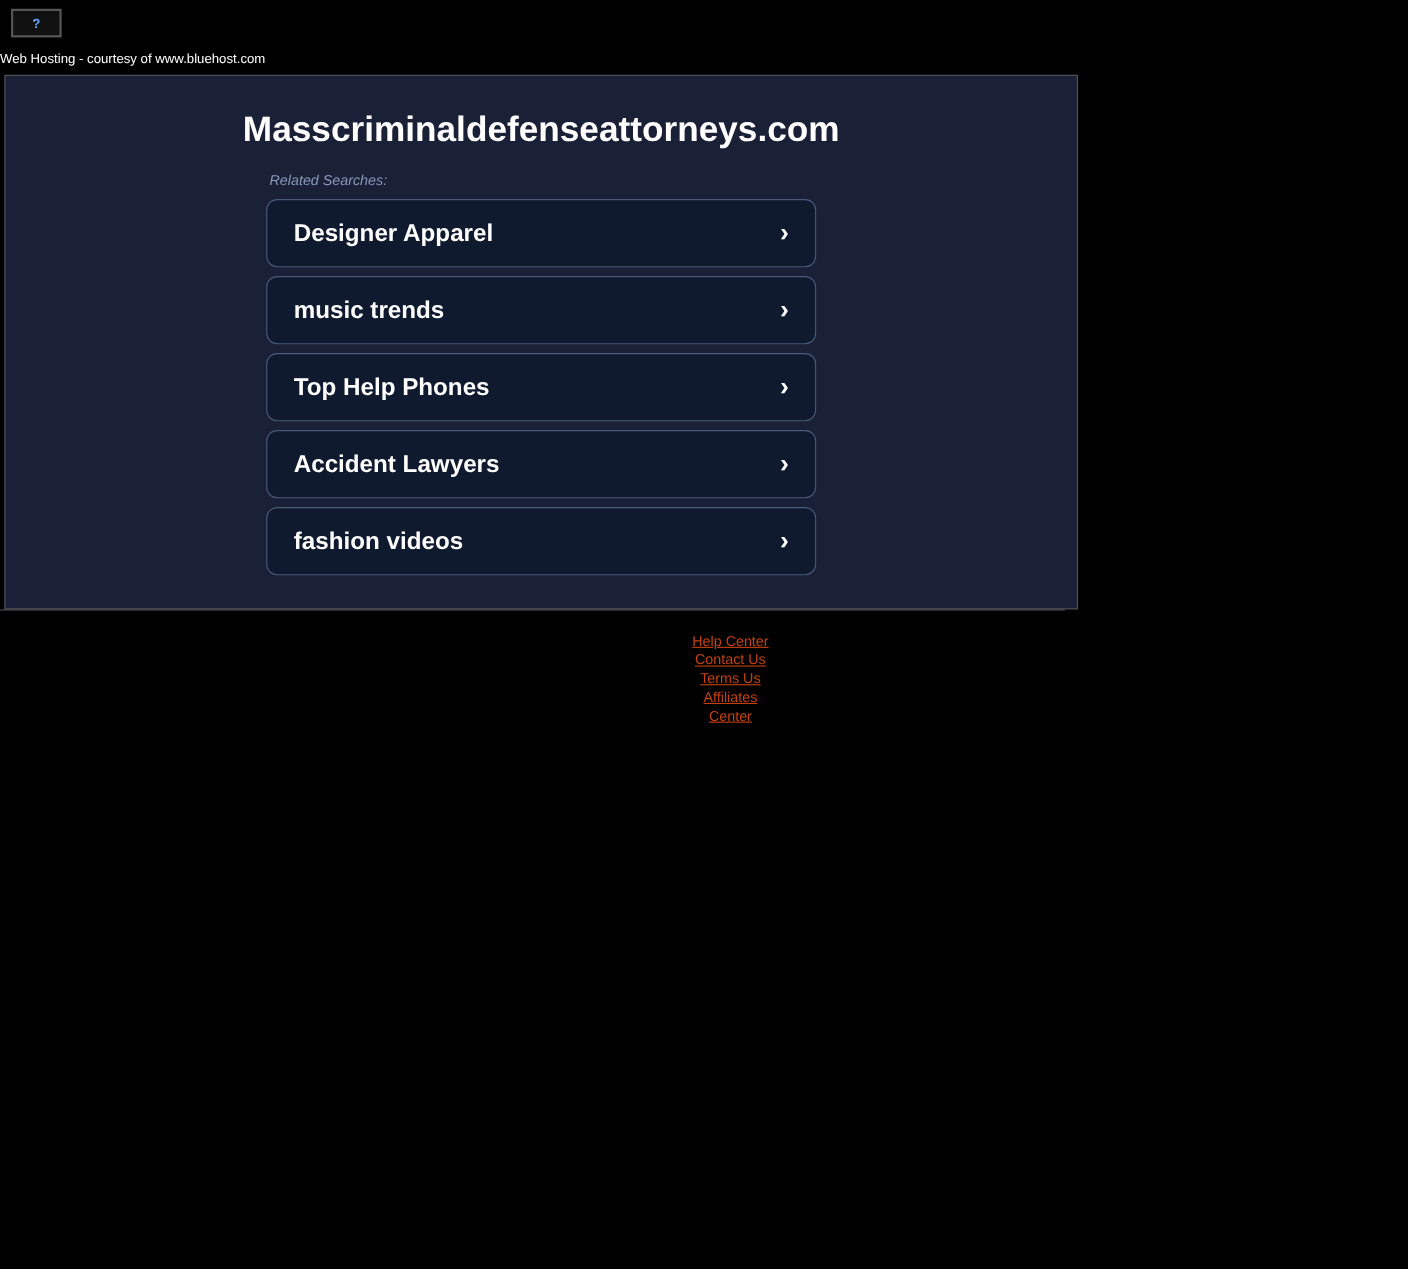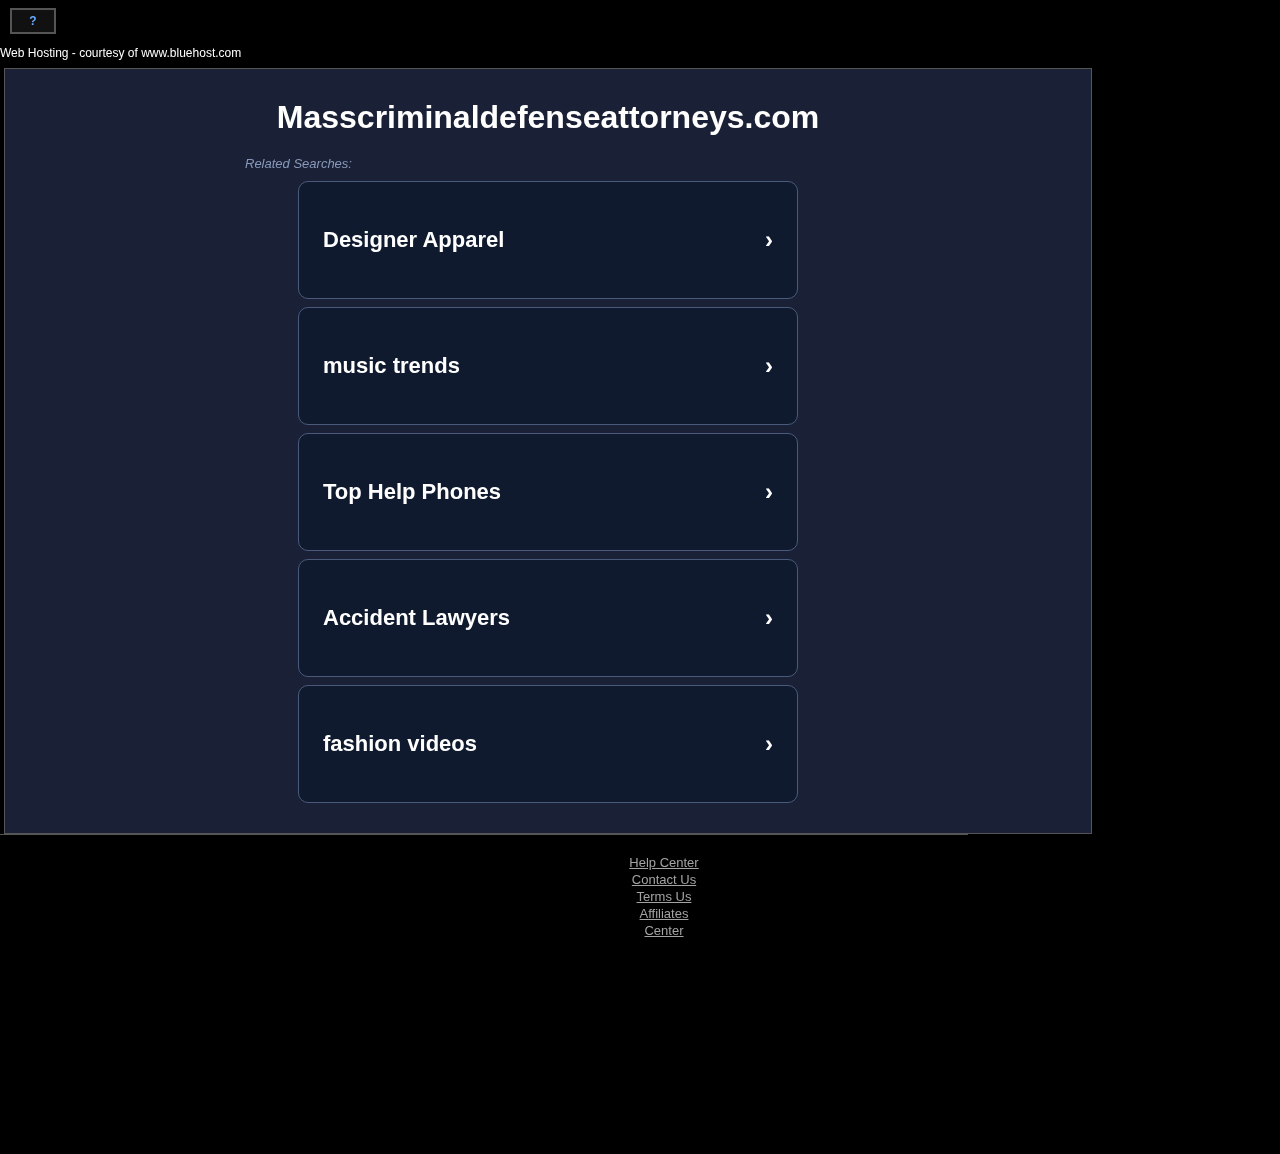--- a/index.html
+++ b/index.html
@@ -34,21 +34,21 @@
     .hosting-notice {
       color: #fff;
       font-size: 12px;
       padding: 4px 8px 8px 0;
     }
 
     
     .main-wrapper {
       border: 1px solid #555;
       margin: 0 0 0 4px;
-      width: 1088px;
+      width: 976px;
       background: #1a2035;
       padding: 20px 0 30px 0;
     }
 
     
     .site-title {
       text-align: center;
       font-size: 32px;
       font-weight: bold;
       color: #fff;
@@ -73,21 +73,21 @@
     }
 
     .search-item {
       display: flex;
       align-items: center;
       justify-content: space-between;
       background: #0f1a2e;
       border: 1px solid #4a5a7a;
       border-radius: 10px;
       width: 500px;
-      padding: 44px 24px;
+      padding: 16px 24px;
       cursor: pointer;
       text-decoration: none;
       color: #fff;
     }
 
     .search-item-text {
       font-size: 22px;
       font-weight: bold;
       color: #fff;
     }
@@ -109,21 +109,21 @@
     
     .footer-links {
       display: flex;
       flex-direction: column;
       align-items: center;
       gap: 2px;
       padding: 10px 0;
     }
 
     .footer-link {
-      color: #a3a3a3;
+      color: #c2410c;
       font-size: 13px;
       cursor: pointer;
       margin-left: 48px;
     }
   </style>
 </head>
 <body>
 
 <div class="top-bar">
   <div class="browser-icon-box">

